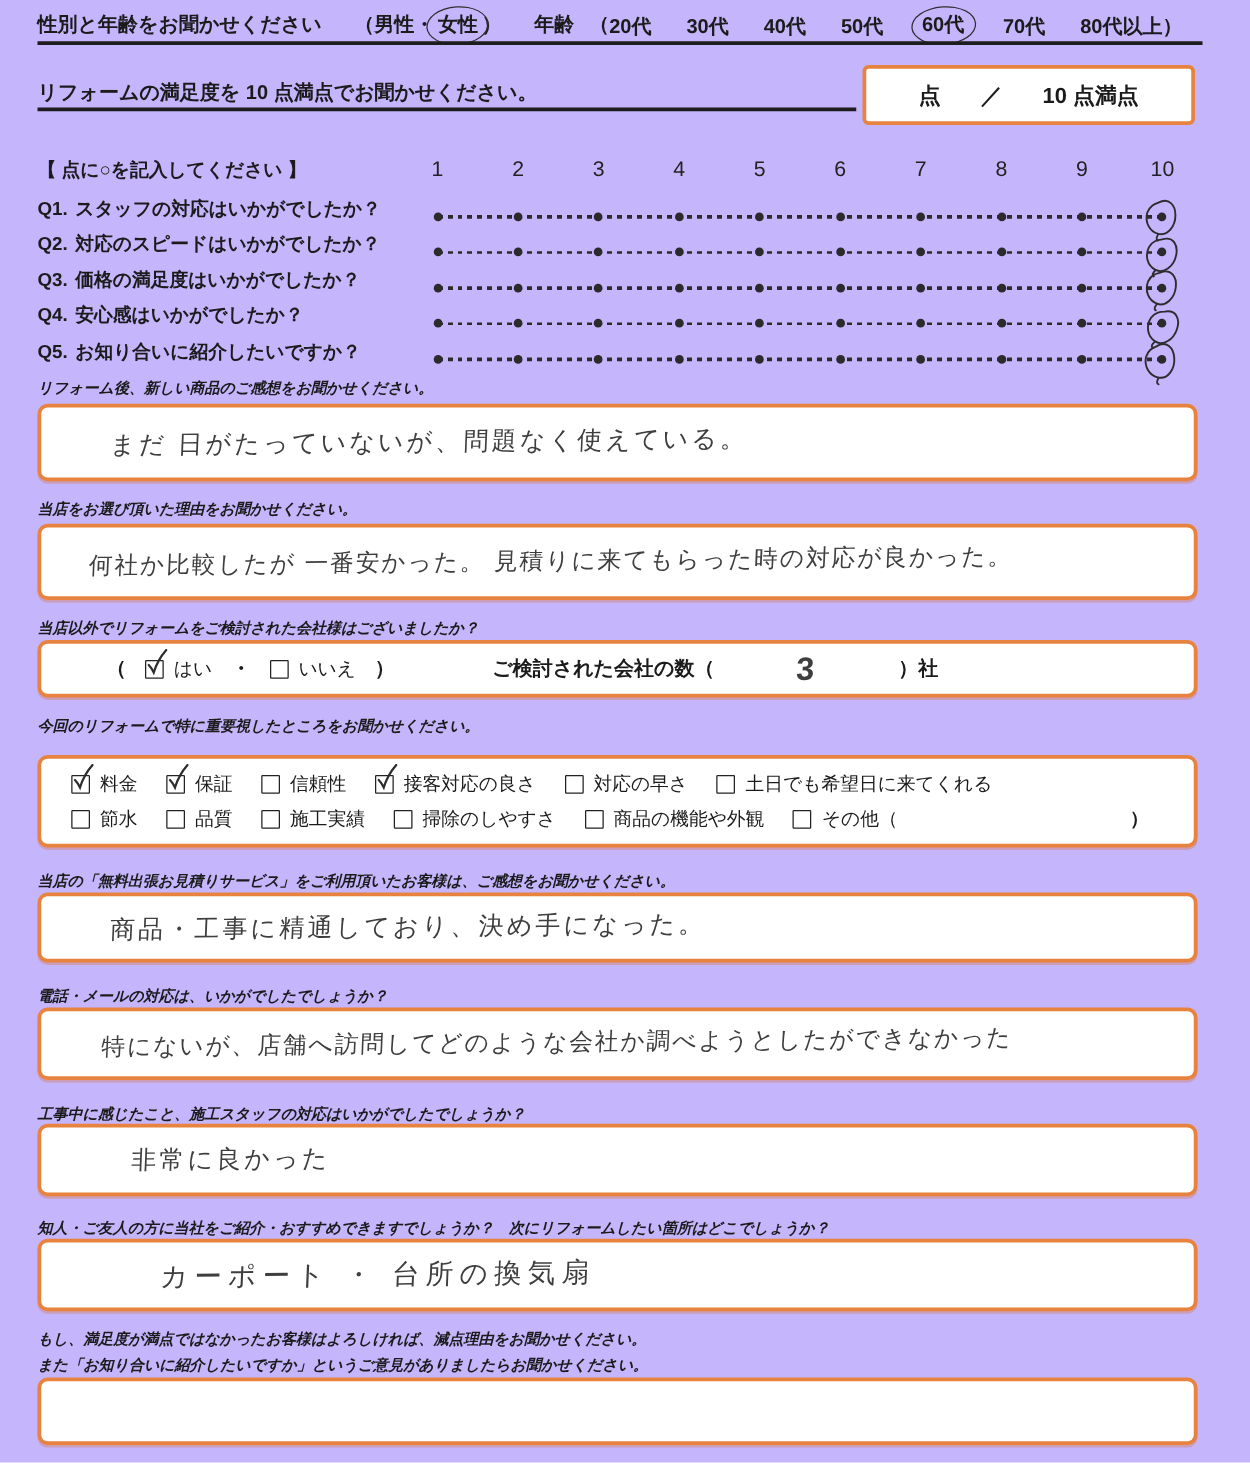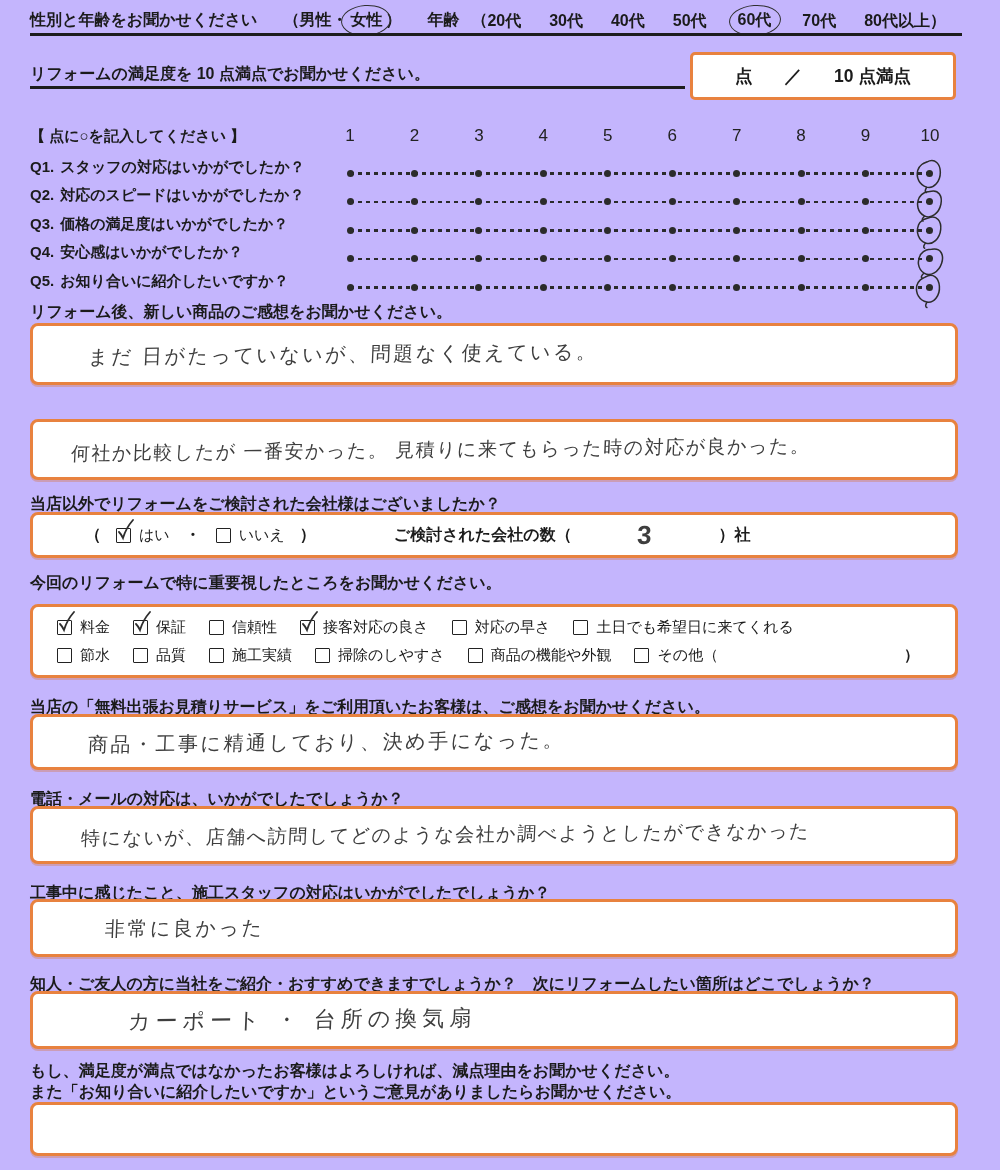--- a/index.html
+++ b/index.html
@@ -46,21 +46,21 @@
     background:repeating-linear-gradient(90deg,#2b2b2b 0 4px,transparent 4px 8px);}
   .g-dot{width:7px;height:7px;background:#2b2b2b;border-radius:50%;position:relative;z-index:1;}
   .loop{position:absolute;left:50%;top:50%;width:32px;height:38px;
     transform:translate(-50%,-40%);pointer-events:none;z-index:2;}
   .g-row:nth-of-type(2) .loop{transform:translate(-50%,-42%) rotate(-6deg);}
   .g-row:nth-of-type(3) .loop{transform:translate(-50%,-40%) rotate(6deg);}
   .g-row:nth-of-type(4) .loop{transform:translate(-50%,-44%) rotate(0deg);}
   .g-row:nth-of-type(5) .loop{transform:translate(-48%,-38%) rotate(12deg);}
   .g-row:nth-of-type(6) .loop{transform:translate(-52%,-40%) rotate(-10deg);}
   
-  .sec-label{position:absolute;left:30px;font-size:16px;font-weight:700;white-space:nowrap;}
+  .sec-label{position:absolute;left:30px;font-size:12px;font-weight:700;white-space:nowrap;font-style:italic;}
   .obox{position:absolute;left:30px;width:928px;border:3px solid var(--accent);
     border-radius:8px;background:#fff;box-shadow:0 2px 0 rgba(217,111,51,.35);
     display:flex;align-items:center;}
   .hand{display:inline-block;font-size:20px;color:var(--hand);letter-spacing:2.5px;
     transform:rotate(-0.6deg) skewX(-3deg);line-height:1.25;}
   .hand-sm{font-size:19px;letter-spacing:1.5px;}
   .pad-ans{padding-left:55px;padding-right:20px;}
   
   .cb{display:inline-flex;align-items:center;gap:8px;font-size:15px;font-weight:400;white-space:nowrap;}
   .cb-box{width:15px;height:15px;border:1.9px solid #222;border-radius:1px;
@@ -375,20 +375,21 @@
         </span>
       </div>
     </div>
   </div>
 
   <div class="sec-label" style="top:302px">リフォーム後、新しい商品のご感想をお聞かせください。</div>
   <div class="obox pad-ans" style="top:323px;height:62px">
     <span class="hand">まだ 日がたっていないが、問題なく使えている。</span>
   </div>
 
+  <div class="sec-label" style="top:399px">当店をお選び頂いた理由をお聞かせください。</div>
   <div class="obox" style="top:419px;height:61px;padding-left:38px;padding-right:16px">
     <span class="hand hand-sm">何社か比較したが 一番安かった。 見積りに来てもらった時の対応が良かった。</span>
   </div>
 
   <div class="sec-label" style="top:494px">当店以外でリフォームをご検討された会社様はございましたか？</div>
   <div class="obox" style="top:512px;height:46px">
     <div class="companies">
       <span>（</span>
       <span class="cb">
         <span class="cb-box">

